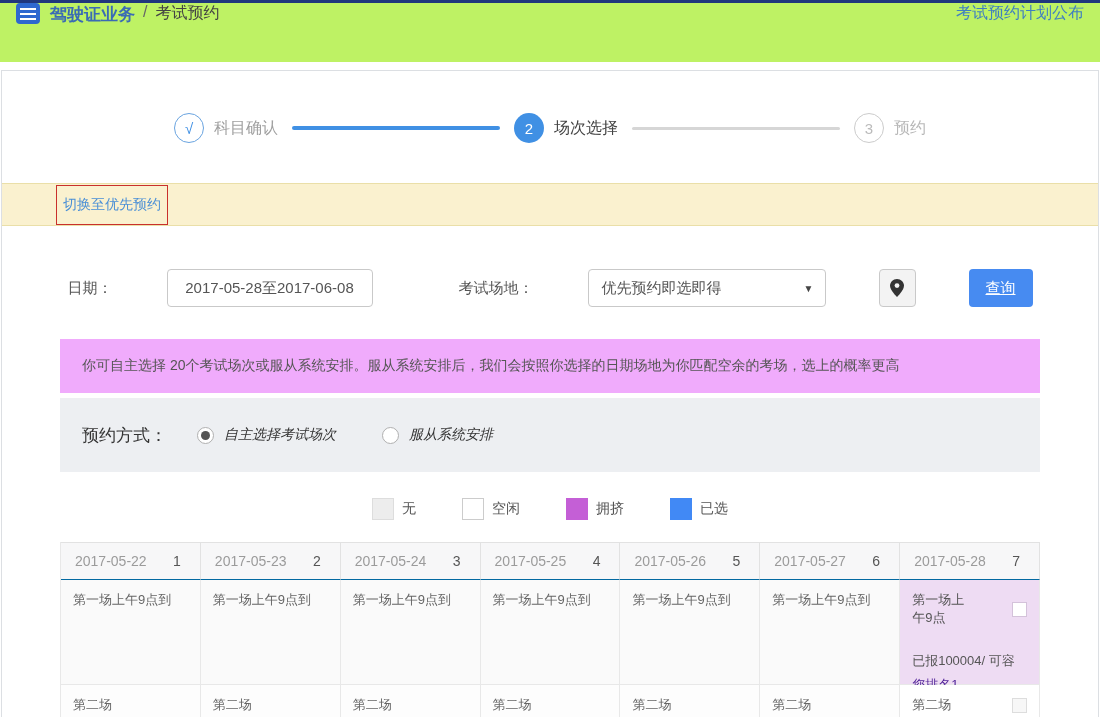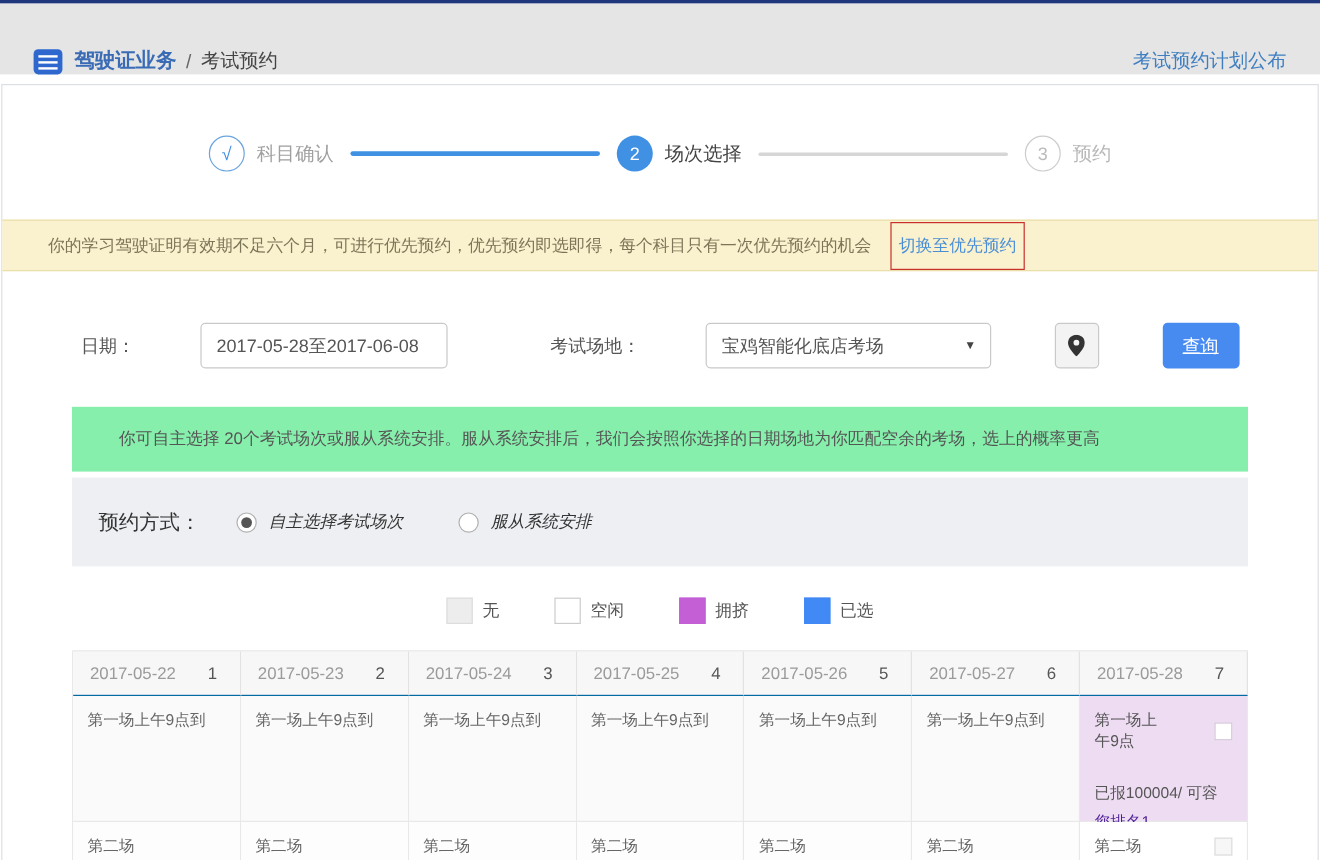--- a/index.html
+++ b/index.html
@@ -1,20 +1,20 @@
 <!DOCTYPE html>
 <html><head>
 <meta charset="utf-8">
 <style>
   * { margin:0; padding:0; box-sizing:border-box; }
   html,body { width:1100px; height:717px; overflow:hidden; background:#fff;
     font-family:"Liberation Sans","DejaVu Sans",sans-serif; }
 
   .topline { height:3px; background:#20377d; }
-  .header { height:59px; background:#e5e5e5; display:flex; align-items:flex-end; padding:0 28px; }
+  .header { height:59px; background:#bef264; display:flex; align-items:flex-start; padding:0 16px; }
   .crumb-icon { width:24px; height:21px; background:#2e68cf; border-radius:4px; position:relative; margin-right:10px; flex:0 0 auto; }
   .crumb-icon::before { content:""; position:absolute; left:4px; right:4px; top:5px; height:2px; background:#fff;
       box-shadow:0 5px 0 #fff, 0 10px 0 #fff; }
   .crumb-root { color:#3a6bb5; font-size:17px; font-weight:bold; }
   .crumb-sep { color:#666; font-size:16px; margin:0 8px; }
   .crumb-cur { color:#444; font-size:16px; }
   .header-spacer { flex:1; }
   .plan-link { color:#3f7fc1; font-size:16px; cursor:pointer; }
 
   .panel { margin:8px 1px 0; border:1px solid #dcdfe3; background:#fff; height:720px; }
@@ -39,33 +39,33 @@
   .notice-yellow { background:#faf1cf; border-top:1px solid #eadfa8; border-bottom:1px solid #eadfa8;
       min-height:43px; display:flex; align-items:center; padding:0 20px 0 38px; }
   .notice-yellow .txt { font-size:14px; color:#7d7557; }
   .priority-link { font-size:14px; color:#4a8fd6; margin-left:16px; border:1px solid #c9302c;
       padding:10px 6px; cursor:pointer; white-space:nowrap; }
 
   
   .filter-row { display:flex; align-items:center; justify-content:center; padding:43px 0 32px;gap:44px; }
   .f-label { font-size:15px; color:#555; margin-right:10px; }
   .date-input { width:206px; height:38px; border:1px solid #c9c9c9; border-radius:4px; padding:0 13px;
-      font-size:15px; color:#555; margin-right:42px; font-family:inherit; background:#fff; }
+      font-size:15px; color:#555; margin-right:42px; font-family:inherit; background:#fff;text-align:center; }
   .venue-select { width:238px; height:38px; border:1px solid #c9c9c9; border-radius:4px; background:#fff;
       display:flex; align-items:center; justify-content:space-between; padding:0 11px 0 13px;
       font-size:15px; color:#555; margin-right:9px; cursor:pointer; }
   .caret { font-size:10px; color:#444; }
   .pin-btn { width:37px; height:38px; border:1px solid #c9c9c9; border-radius:4px; background:#f3f3f3;
       display:flex; align-items:center; justify-content:center; margin-right:9px; cursor:pointer; }
   .search-btn { width:64px; height:38px; background:#478bf1; border:none; border-radius:4px; color:#fff;
       font-size:15px; cursor:pointer; font-family:inherit;text-decoration:underline; }
 
   
-  .notice-gray { margin:0 58px; background:#86efac; height:54px; display:flex; align-items:center;
-      padding:0 39px; font-size:14px; color:#555; }
+  .notice-gray { margin:0 58px; background:#f0abfc; height:54px; display:flex; align-items:center;
+      padding:0 22px; font-size:14px; color:#555; }
   .method-row { margin:5px 58px 0; background:#edeff2; height:74px; display:flex; align-items:center; padding:0 22px; }
   .method-label { font-size:17px; color:#333; margin-right:30px; }
   .radio-group { display:flex; align-items:center;font-style:italic; }
   .radio { width:17px; height:17px; border-radius:50%; border:1px solid #b0b0b0; background:#fff;
       display:flex; align-items:center; justify-content:center; margin-right:10px; cursor:pointer; flex:0 0 auto; }
   .radio.selected::after { content:""; width:9px; height:9px; border-radius:50%; background:#555; }
   .radio-label { font-size:14px; color:#333; }
   .radio-opt { display:flex; align-items:center; margin-right:46px; }
 
   
@@ -121,30 +121,29 @@
       <span class="step-label active">场次选择</span>
       <span class="step-line gray"></span>
     </div>
     <div class="step">
       <span class="step-circle pending">3</span>
       <span class="step-label pending">预约</span>
     </div>
   </div>
 
   <div class="notice-yellow">
-    <span class="txt">你的学习驾驶证明有效期不足六个月，可进行优先预约，优先预约即选即得，每个科目只有一次优先预约的机会</span>
     <span class="priority-link">切换至优先预约</span>
   </div>
 
   <div class="filter-row">
     <span class="f-label">日期：</span>
     <input class="date-input" value="2017-05-28至2017-06-08" style="">
     <span class="f-label">考试场地：</span>
     <div class="venue-select">
-      <span>宝鸡智能化底店考场</span>
+      <span>优先预约即选即得</span>
       <span class="caret">▼</span>
     </div>
     <div class="pin-btn">
       <svg width="14" height="18" viewBox="0 0 14 18">
         <path d="M7 0C3.1 0 0 3 0 6.8 0 11.5 7 18 7 18s7-6.5 7-11.2C14 3 10.9 0 7 0z" fill="#333"></path>
         <circle cx="7" cy="6.6" r="2.4" fill="#f3f3f3"></circle>
       </svg>
     </div>
     <button class="search-btn">查询</button>
   </div>

